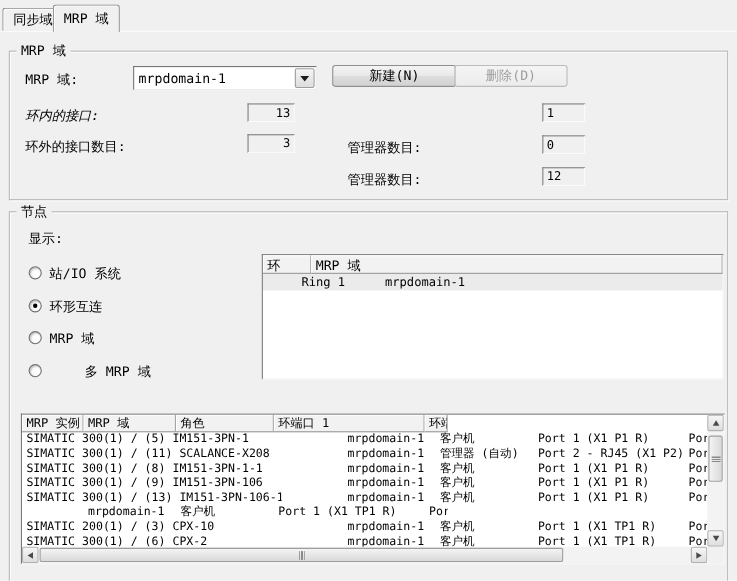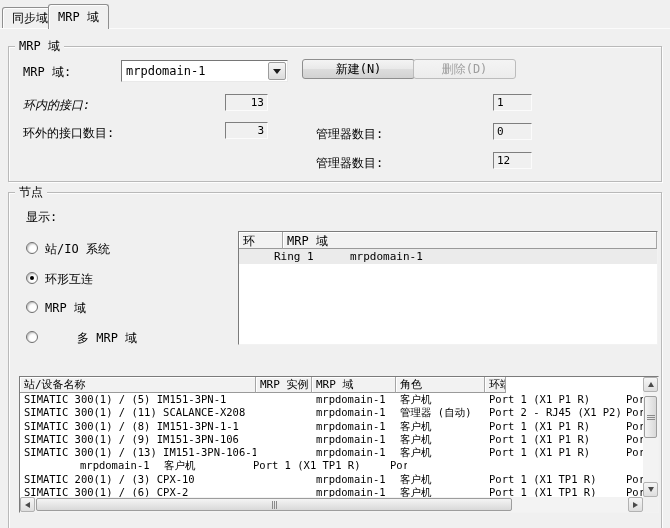--- a/index.html
+++ b/index.html
@@ -146,24 +146,24 @@
       <div>
           <div class="rl-row">
             <div class="rl-cell rlc0">Ring 1</div>
             <div class="rl-cell rlc1">mrpdomain-1</div>
           </div>
         </div>
     </div>
 
     <div class="devtable sunken">
       <div class="dt-header">
-          <div class="hcell dth c0">站/设备名称</div>
           <div class="hcell dth c1">MRP 实例</div>
           <div class="hcell dth c2">MRP 域</div>
           <div class="hcell dth c3">角色</div>
+          <div class="hcell dth c4">环端口 1</div>
           <div class="hcell dth c5">环端</div>
         </div>
       <div class="dt-rows">
           <div class="dt-row">
             <div class="dt-cell c0">SIMATIC 300(1) / (5) IM151-3PN-1</div>
             <div class="dt-cell c1"></div>
             <div class="dt-cell c2">mrpdomain-1</div>
             <div class="dt-cell c3">客户机</div>
             <div class="dt-cell c4">Port 1 (X1 P1 R)</div>
             <div class="dt-cell c5">Port</div>

